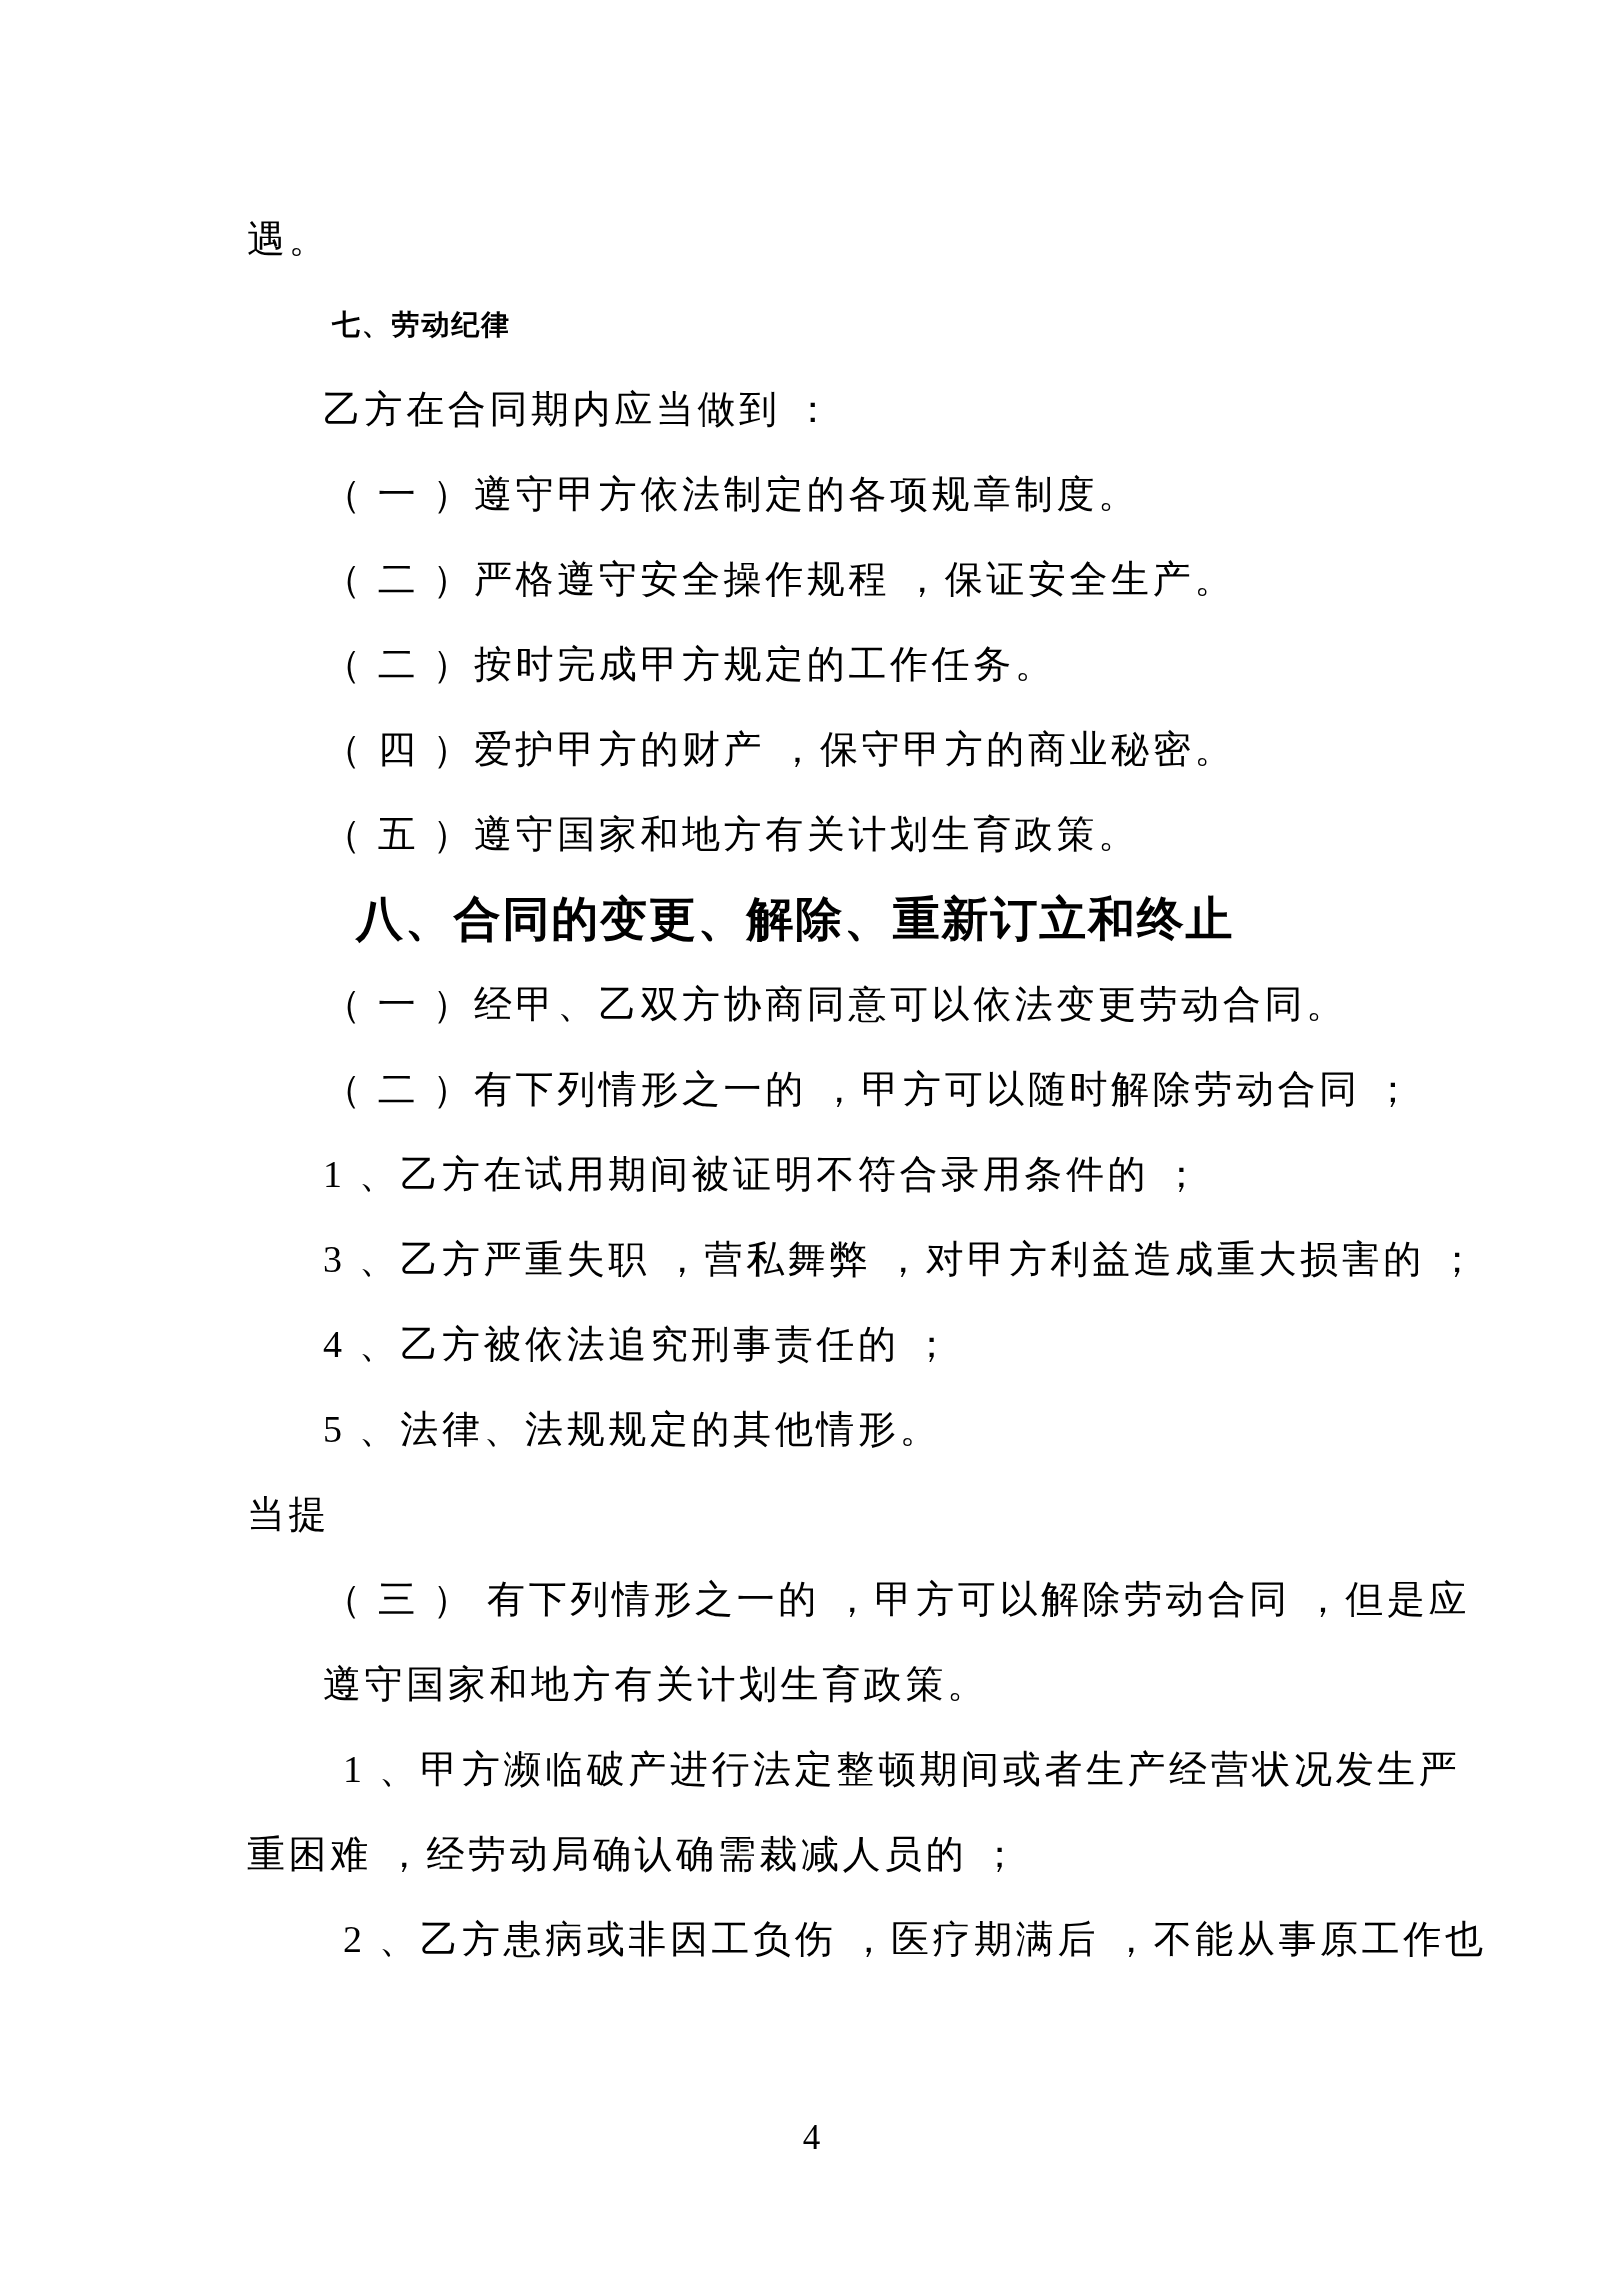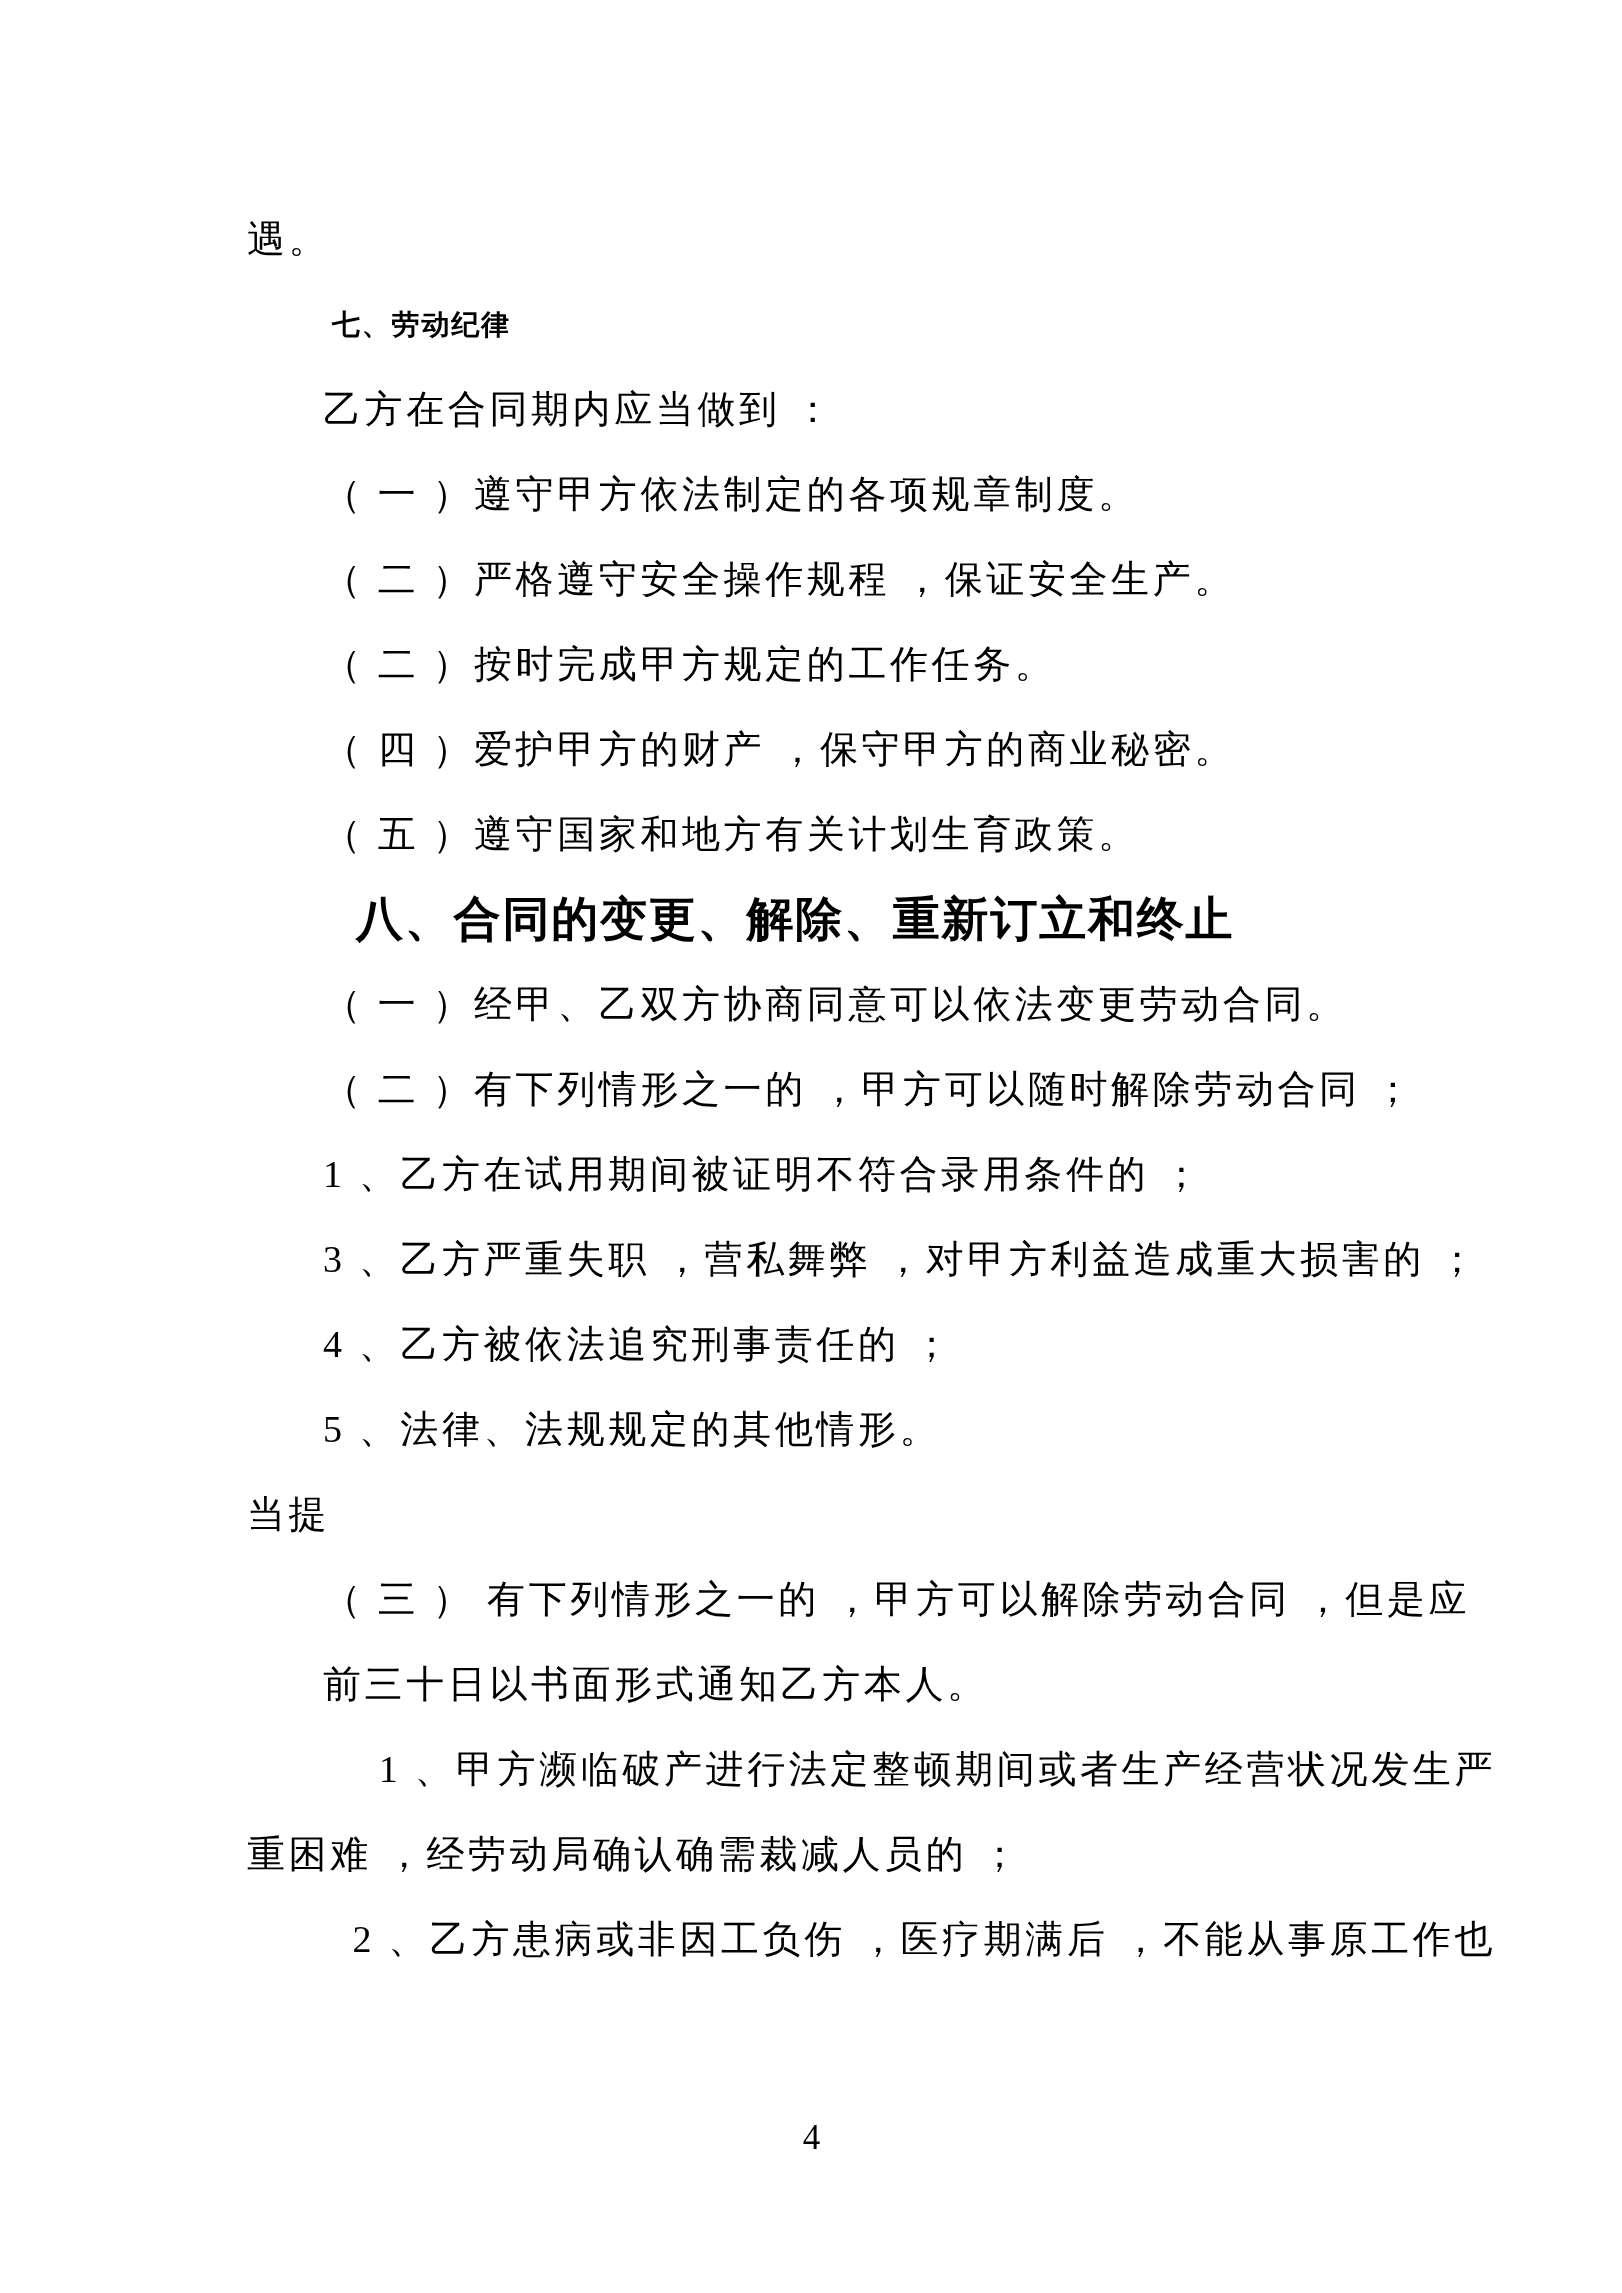--- a/index.html
+++ b/index.html
@@ -27,21 +27,21 @@
   }
   .line {
     height: 85px;
     line-height: 85px;
     font-size: 38px;
     letter-spacing: 3.6px;
     white-space: nowrap;
   }
   .line.flush        { padding-left: 0; }
   .line.indent       { padding-left: 76px; }
-  .line.indent-extra { padding-left: 96px; text-align: right; }
+  .line.indent-extra { padding-left: 96px; }
   .line.heading {
     padding-left: 85px;
     font-size: 28px;
     font-weight: 700;
     letter-spacing: 1.8px;
   }
   .line.heading2 {
     padding-left: 109px;
     font-size: 47px;
     font-weight: 700;
@@ -72,20 +72,20 @@
       <div class="line indent">（ 五 ）遵守国家和地方有关计划生育政策。</div>
       <div class="line heading2">八、合同的变更、解除、重新订立和终止</div>
       <div class="line indent">（ 一 ）经甲、乙双方协商同意可以依法变更劳动合同。</div>
       <div class="line indent">（ 二 ）有下列情形之一的 ，甲方可以随时解除劳动合同 ；</div>
       <div class="line indent">1 、乙方在试用期间被证明不符合录用条件的 ；</div>
       <div class="line indent">3 、乙方严重失职 ，营私舞弊 ，对甲方利益造成重大损害的 ；</div>
       <div class="line indent">4 、乙方被依法追究刑事责任的 ；</div>
       <div class="line indent">5 、法律、法规规定的其他情形。</div>
       <div class="line flush">当提</div>
       <div class="line indent">（ 三 ） 有下列情形之一的 ，甲方可以解除劳动合同 ，但是应</div>
-      <div class="line indent">前三十日以书面形式通知乙方本人。</div>
+      <div class="line indent">遵守国家和地方有关计划生育政策。</div>
       <div class="line indent-extra">1 、甲方濒临破产进行法定整顿期间或者生产经营状况发生严</div>
       <div class="line flush">重困难 ，经劳动局确认确需裁减人员的 ；</div>
       <div class="line indent-extra">2 、乙方患病或非因工负伤 ，医疗期满后 ，不能从事原工作也</div>
     </div>
   <div class="page-number">4</div>
 </div>
 
 
 </body></html>

